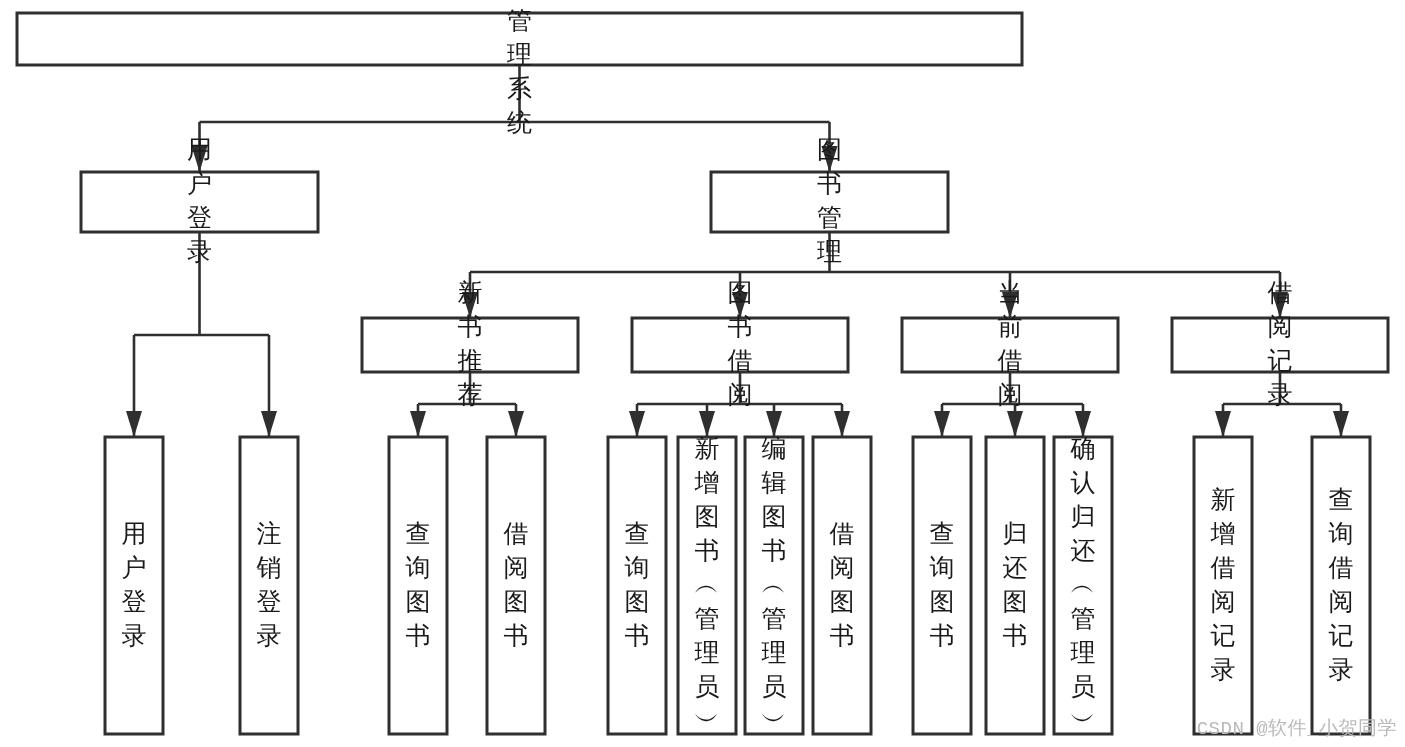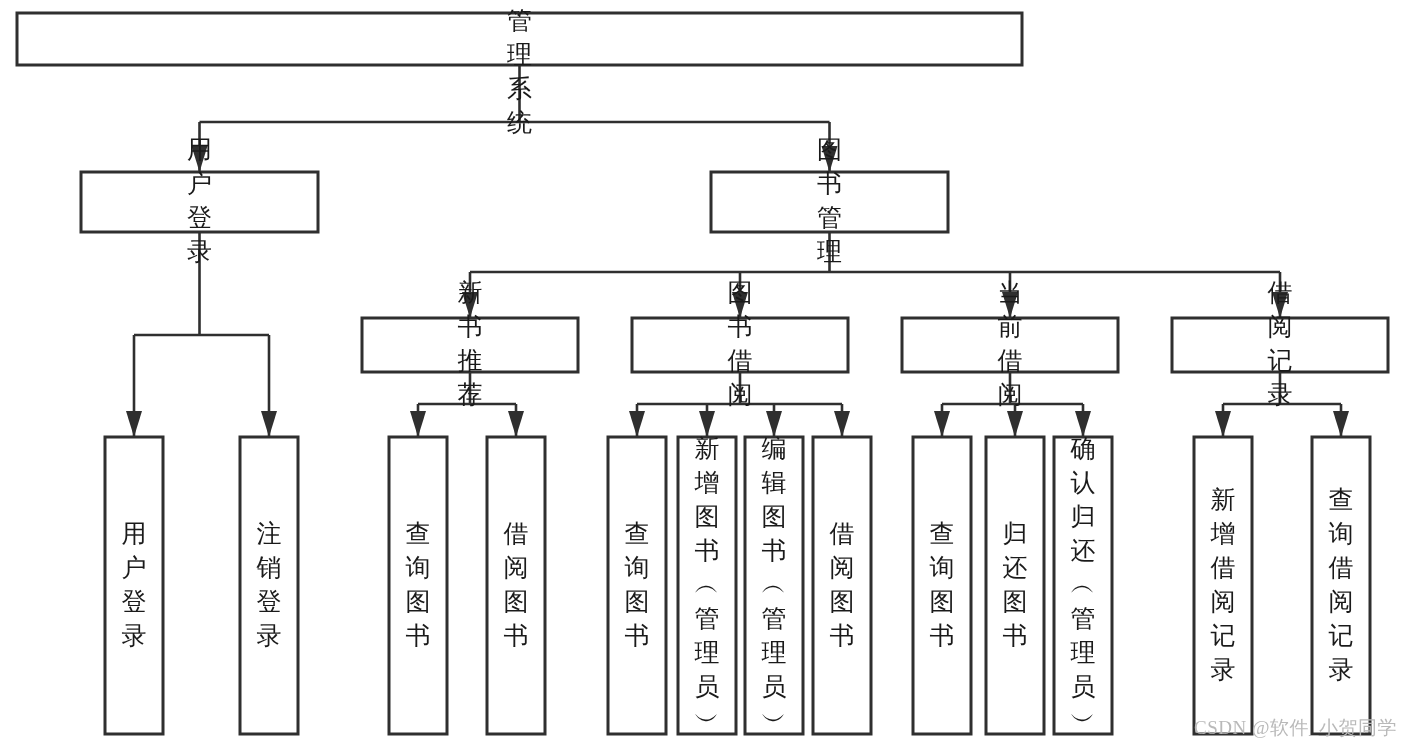--- a/index.html
+++ b/index.html
@@ -38,21 +38,21 @@
     fill: none;
   }
   .arrow-head {
     fill: #2f2f2f;
     stroke: none;
   }
   .watermark {
     position: absolute;
     right: 8px;
     bottom: 6px;
-    font-family: Liberation Serif, serif;
+    font-family: Liberation Mono, monospace;
     font-size: 19px;
     color: #b9b9b9;
     white-space: nowrap;
     letter-spacing: 0.5px;
     user-select: none;
   }
 </style>
 </head>
 <body>
 

